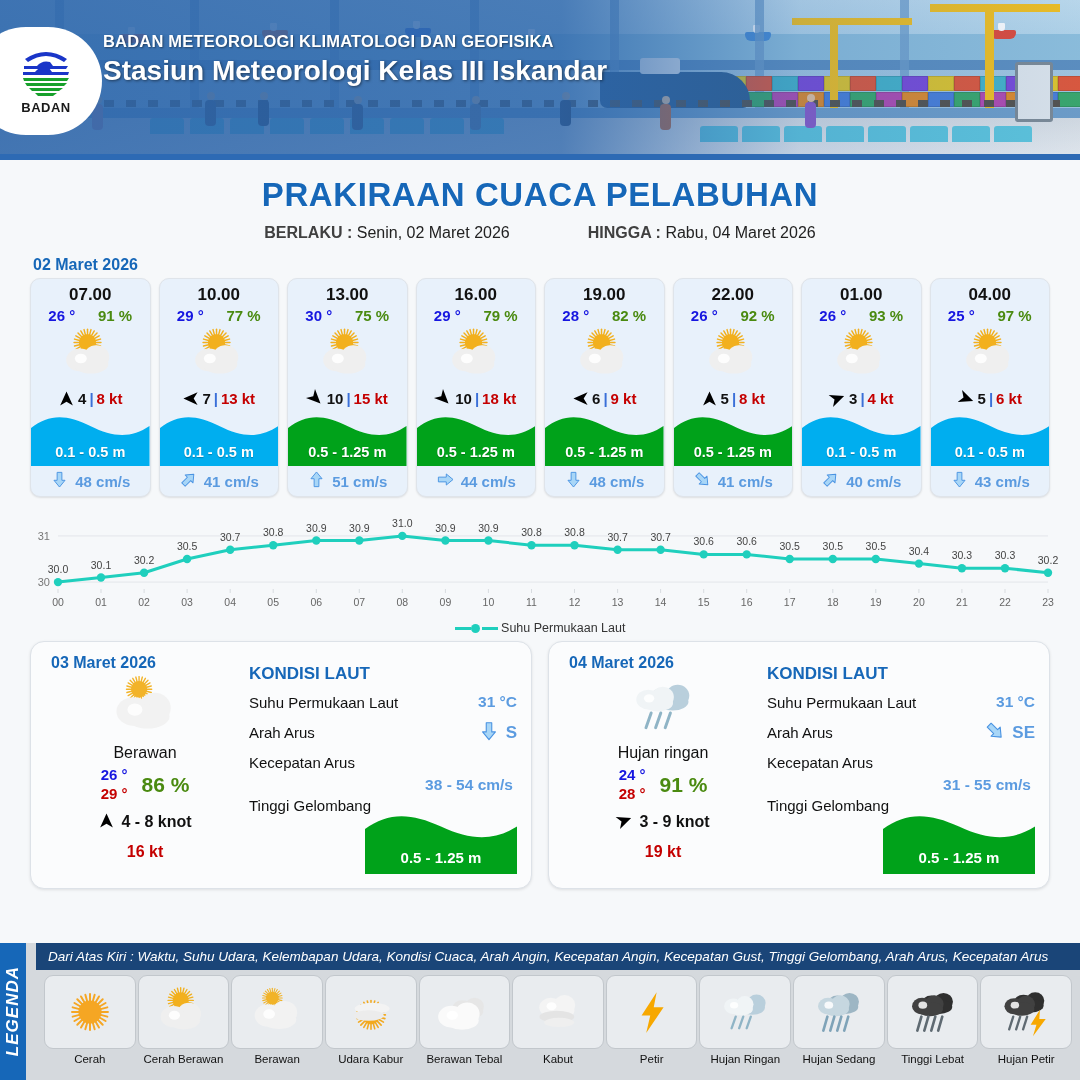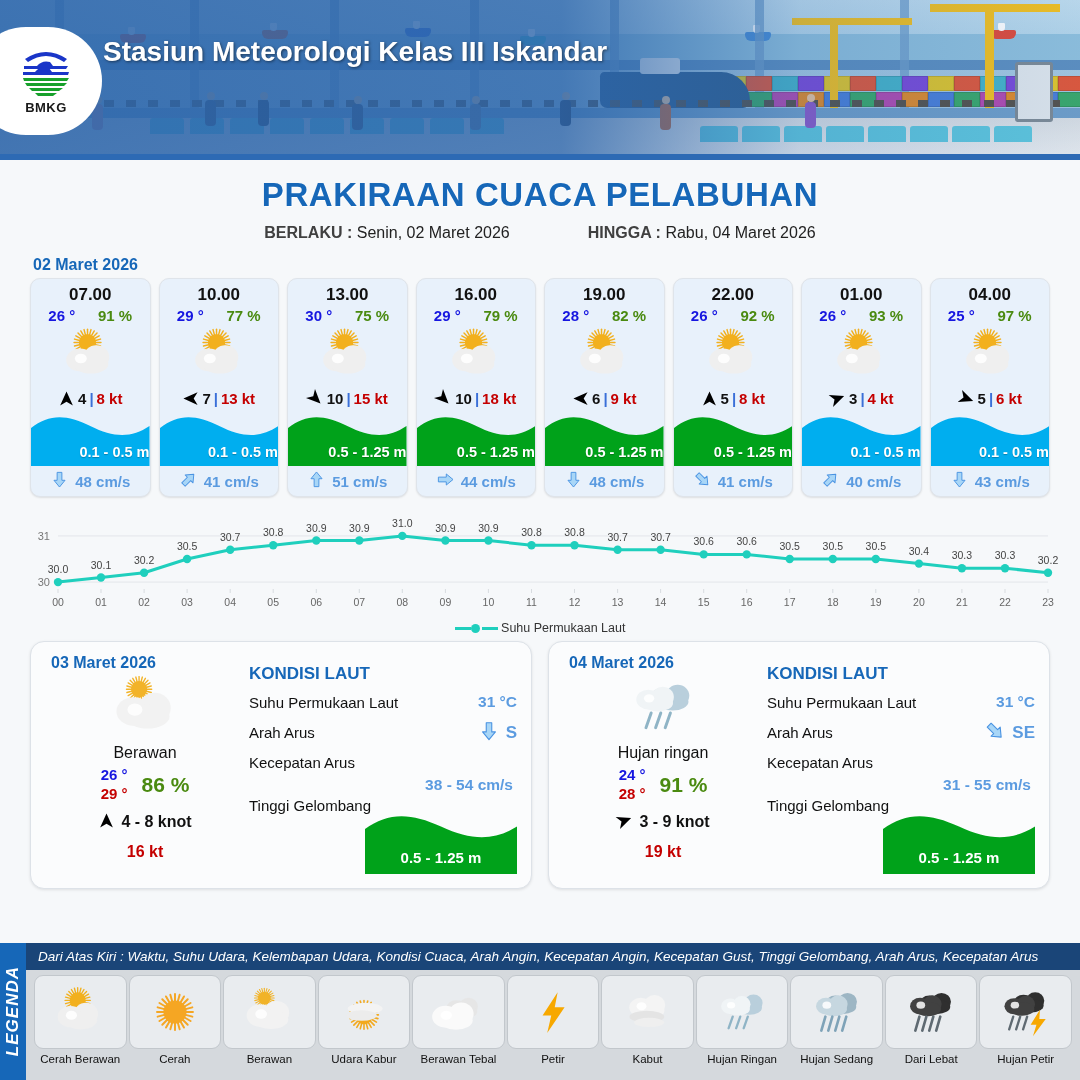--- a/index.html
+++ b/index.html
@@ -65,21 +65,21 @@
   .c-temp { font-size:15px; font-weight:bold; color:#1616e0; }
   .c-hum { font-size:15px; font-weight:bold; color:#4a8a10; }
   .c-icon { height:58px; display:flex; align-items:center; justify-content:center; }
   .c-wind { display:flex; align-items:center; justify-content:center; gap:3px; height:28px; }
   .warr { width:17px; height:17px; display:inline-block; }
   .c-wspd { font-size:15px; font-weight:bold; color:#111; }
   .c-sep { color:#3a6fd8; font-weight:bold; font-size:15px; }
   .c-gust { font-size:15px; font-weight:bold; color:#c40000; }
   .c-wave { position:relative; height:54px; }
   .c-wave svg { position:absolute; left:0; bottom:0; width:100%; height:54px; }
-  .c-wavetxt { position:absolute; left:0; right:0; bottom:6px; text-align:right;
+  .c-wavetxt { position:absolute; left:0; right:0; bottom:6px; text-align:center;
                color:#fff; font-size:14.5px; font-weight:bold; text-shadow:0 1px 1px rgba(0,0,0,.25); }
   .c-cur { display:flex; align-items:center; justify-content:center; gap:6px; height:30px; }
   .c-curtxt { font-size:15px; font-weight:bold; color:#5b9be0; }
 
   
   .chart { margin:10px 0 0 0; padding:0 18px; position:relative; height:120px; }
   .chart svg { display:block; }
   .chart-legend { text-align:center; font-size:12.5px; color:#333; margin-top:-6px; }
   .chart-legend .dot { display:inline-block; width:9px; height:9px; border-radius:50%;
                        background:#1fcfbd; vertical-align:middle; margin-right:2px; }
@@ -115,21 +115,21 @@
                 font-size:15px; font-weight:bold; }
   .dp-speedline { position:absolute; right:4px; font-size:15.5px; font-weight:bold; color:#5b9be0; }
 
   
   .legenda { position:absolute; left:0; bottom:0; width:1080px; height:137px;
              background:#d5d9dd; display:flex; }
   .legenda-tab { width:26px; background:#1667b8; color:#fff; font-style:italic; font-weight:bold;
                  font-size:17px; letter-spacing:1px; display:flex; align-items:center;
                  justify-content:center; }
   .legenda-tab span { writing-mode:vertical-rl; transform:rotate(180deg); }
-  .legenda-body { flex:1; }
+  .legenda-body { flex:1;margin-left:10px; }
   .legenda-head { background:#1a4578; color:#fff; font-style:italic; font-size:13.5px;
                   padding:6px 0 6px 12px; }
   .legenda-items { display:flex; padding:5px 8px 0 8px; gap:2px; }
   .litem { flex:1; text-align:center; }
   .libox { height:74px; background:#e9ecef; border:1px solid #c2c7cc; border-radius:9px;
            display:flex; align-items:center; justify-content:center; }
   .lilabel { font-size:11.5px; color:#111; margin-top:4px; }
 </style>
 </head>
 <body>
@@ -289,24 +289,25 @@
           <path d="M6 25 H18 Q24 18 32 21 L35 25 H52 L51 28 H6 Z"></path>
         </g>
         <g fill="#17a02b">
           <path d="M6 31 H52 L50 34 H7 Z"></path>
           <path d="M8 36 H50 L47 39 H10 Z"></path>
           <path d="M12 41 H46 L42 44 H15 Z"></path>
           <path d="M18 46 H40 L36 49 H21 Z"></path>
         </g>
       </svg>
     </div>
-    <div class="logo-txt">BMKG</div>
+    <div class="logo-txt">BADAN</div>
   </div>
 
   <div class="hdr-text">
+    <div class="hdr-l1">BADAN METEOROLOGI KLIMATOLOGI DAN GEOFISIKA</div>
     <div class="hdr-l2">Stasiun Meteorologi Kelas III Iskandar</div>
   </div>
 </div>
 
 <div class="title-wrap">
   <div class="t1">PRAKIRAAN CUACA PELABUHAN</div>
   <div class="t3row">
     <div>
       <b>BERLAKU :</b>
       <span>Senin, 02 Maret 2026</span>
@@ -1107,60 +1108,20 @@
 <div class="legenda">
   <div class="legenda-tab">
     <span>LEGENDA</span>
   </div>
   <div class="legenda-body">
     <div class="legenda-head">Dari Atas Kiri : Waktu, Suhu Udara, Kelembapan Udara, Kondisi Cuaca, Arah Angin, Kecepatan Angin, Kecepatan Gust, Tinggi Gelombang, Arah Arus, Kecepatan Arus</div>
     <div class="legenda-items" id="legenda-items">
         <div class="litem">
           <div class="libox">
             <svg width="58" height="58" viewBox="0 0 100 100">
-              <g transform="translate(-6,-10)">
-                <line x1="65.3" y1="40" x2="73.7" y2="40" stroke="#f2b01e" stroke-width="2.3800000000000003" stroke-linecap="round"></line>
-                <line x1="64.8468134896446" y1="43.44229329986353" x2="72.96059043047278" y2="45.6163732787247" stroke="#f2b01e" stroke-width="2.3800000000000003" stroke-linecap="round"></line>
-                <line x1="63.518137870333035" y1="46.65" x2="70.79275126212232" y2="50.85" stroke="#f2b01e" stroke-width="2.3800000000000003" stroke-linecap="round"></line>
-                <line x1="61.40452018978108" y1="49.40452018978108" x2="67.34421715174808" y2="55.34421715174808" stroke="#f2b01e" stroke-width="2.3800000000000003" stroke-linecap="round"></line>
-                <line x1="58.65" y1="51.518137870333035" x2="62.85" y2="58.79275126212232" stroke="#f2b01e" stroke-width="2.3800000000000003" stroke-linecap="round"></line>
-                <line x1="55.44229329986353" y1="52.8468134896446" x2="57.6163732787247" y2="60.96059043047278" stroke="#f2b01e" stroke-width="2.3800000000000003" stroke-linecap="round"></line>
-                <line x1="52" y1="53.3" x2="52" y2="61.7" stroke="#f2b01e" stroke-width="2.3800000000000003" stroke-linecap="round"></line>
-                <line x1="48.55770670013648" y1="52.8468134896446" x2="46.383626721275306" y2="60.96059043047278" stroke="#f2b01e" stroke-width="2.3800000000000003" stroke-linecap="round"></line>
-                <line x1="45.35" y1="51.518137870333035" x2="41.150000000000006" y2="58.79275126212232" stroke="#f2b01e" stroke-width="2.3800000000000003" stroke-linecap="round"></line>
-                <line x1="42.59547981021892" y1="49.40452018978108" x2="36.65578284825192" y2="55.34421715174808" stroke="#f2b01e" stroke-width="2.3800000000000003" stroke-linecap="round"></line>
-                <line x1="40.481862129666965" y1="46.65" x2="33.20724873787768" y2="50.85" stroke="#f2b01e" stroke-width="2.3800000000000003" stroke-linecap="round"></line>
-                <line x1="39.1531865103554" y1="43.44229329986353" x2="31.03940956952722" y2="45.61637327872471" stroke="#f2b01e" stroke-width="2.3800000000000003" stroke-linecap="round"></line>
-                <line x1="38.7" y1="40" x2="30.3" y2="40" stroke="#f2b01e" stroke-width="2.3800000000000003" stroke-linecap="round"></line>
-                <line x1="39.1531865103554" y1="36.55770670013647" x2="31.03940956952722" y2="34.3836267212753" stroke="#f2b01e" stroke-width="2.3800000000000003" stroke-linecap="round"></line>
-                <line x1="40.481862129666965" y1="33.35" x2="33.20724873787768" y2="29.150000000000006" stroke="#f2b01e" stroke-width="2.3800000000000003" stroke-linecap="round"></line>
-                <line x1="42.59547981021891" y1="30.595479810218926" x2="36.65578284825191" y2="24.655782848251924" stroke="#f2b01e" stroke-width="2.3800000000000003" stroke-linecap="round"></line>
-                <line x1="45.349999999999994" y1="28.481862129666972" x2="41.14999999999999" y2="21.207248737877688" stroke="#f2b01e" stroke-width="2.3800000000000003" stroke-linecap="round"></line>
-                <line x1="48.55770670013648" y1="27.153186510355393" x2="46.383626721275306" y2="19.03940956952722" stroke="#f2b01e" stroke-width="2.3800000000000003" stroke-linecap="round"></line>
-                <line x1="52" y1="26.700000000000003" x2="51.99999999999999" y2="18.3" stroke="#f2b01e" stroke-width="2.3800000000000003" stroke-linecap="round"></line>
-                <line x1="55.44229329986352" y1="27.15318651035539" x2="57.616373278724694" y2="19.039409569527216" stroke="#f2b01e" stroke-width="2.3800000000000003" stroke-linecap="round"></line>
-                <line x1="58.65" y1="28.481862129666965" x2="62.85" y2="21.20724873787768" stroke="#f2b01e" stroke-width="2.3800000000000003" stroke-linecap="round"></line>
-                <line x1="61.40452018978108" y1="30.59547981021892" x2="67.34421715174808" y2="24.655782848251917" stroke="#f2b01e" stroke-width="2.3800000000000003" stroke-linecap="round"></line>
-                <line x1="63.51813787033303" y1="33.349999999999994" x2="70.79275126212231" y2="29.14999999999999" stroke="#f2b01e" stroke-width="2.3800000000000003" stroke-linecap="round"></line>
-                <line x1="64.8468134896446" y1="36.557706700136464" x2="72.96059043047278" y2="34.383626721275284" stroke="#f2b01e" stroke-width="2.3800000000000003" stroke-linecap="round"></line>
-                <circle cx="52" cy="40" r="14" fill="#f2b01e"></circle>
-              </g>
-              <g>
-                <ellipse cx="33.72" cy="58" rx="22.2" ry="18.352" fill="#efefef"></ellipse>
-   <ellipse cx="60.36" cy="53.412" rx="20.720000000000002" ry="19.2696" fill="#efefef"></ellipse>
-   <ellipse cx="51.48" cy="64.42320000000001" rx="28.12" ry="15.599200000000002" fill="#efefef"></ellipse>
-   <ellipse cx="35.2" cy="55.706" rx="9.620000000000001" ry="7.799600000000001" fill="#ffffff" opacity=".85"></ellipse>
-              </g>
-            </svg>
-          </div>
-               <div class="lilabel">Cerah Berawan</div>
-        </div>
-        <div class="litem">
-          <div class="libox">
-            <svg width="58" height="58" viewBox="0 0 100 100">
               <line x1="69" y1="50" x2="81" y2="50" stroke="#f5a623" stroke-width="3.4000000000000004" stroke-linecap="round"></line>
               <line x1="68.3525906994923" y1="54.91756185694789" x2="79.94370061496112" y2="58.023390398178144" stroke="#f5a623" stroke-width="3.4000000000000004" stroke-linecap="round"></line>
               <line x1="66.45448267190433" y1="59.5" x2="76.84678751731761" y2="65.5" stroke="#f5a623" stroke-width="3.4000000000000004" stroke-linecap="round"></line>
               <line x1="63.435028842544405" y1="63.4350288425444" x2="71.92031021678298" y2="71.92031021678298" stroke="#f5a623" stroke-width="3.4000000000000004" stroke-linecap="round"></line>
               <line x1="59.5" y1="66.45448267190433" x2="65.5" y2="76.8467875173176" stroke="#f5a623" stroke-width="3.4000000000000004" stroke-linecap="round"></line>
               <line x1="54.91756185694789" y1="68.3525906994923" x2="58.023390398178144" y2="79.94370061496112" stroke="#f5a623" stroke-width="3.4000000000000004" stroke-linecap="round"></line>
               <line x1="50" y1="69" x2="50" y2="81" stroke="#f5a623" stroke-width="3.4000000000000004" stroke-linecap="round"></line>
               <line x1="45.08243814305211" y1="68.3525906994923" x2="41.97660960182186" y2="79.94370061496112" stroke="#f5a623" stroke-width="3.4000000000000004" stroke-linecap="round"></line>
               <line x1="40.5" y1="66.45448267190433" x2="34.50000000000001" y2="76.84678751731761" stroke="#f5a623" stroke-width="3.4000000000000004" stroke-linecap="round"></line>
               <line x1="36.5649711574556" y1="63.435028842544405" x2="28.079689783217027" y2="71.92031021678298" stroke="#f5a623" stroke-width="3.4000000000000004" stroke-linecap="round"></line>
@@ -1175,20 +1136,60 @@
               <line x1="50" y1="31" x2="49.99999999999999" y2="19" stroke="#f5a623" stroke-width="3.4000000000000004" stroke-linecap="round"></line>
               <line x1="54.917561856947884" y1="31.6474093005077" x2="58.02339039817813" y2="20.056299385038876" stroke="#f5a623" stroke-width="3.4000000000000004" stroke-linecap="round"></line>
               <line x1="59.5" y1="33.54551732809567" x2="65.5" y2="23.153212482682402" stroke="#f5a623" stroke-width="3.4000000000000004" stroke-linecap="round"></line>
               <line x1="63.4350288425444" y1="36.564971157455595" x2="71.92031021678297" y2="28.07968978321702" stroke="#f5a623" stroke-width="3.4000000000000004" stroke-linecap="round"></line>
               <line x1="66.45448267190433" y1="40.49999999999999" x2="76.8467875173176" y2="34.499999999999986" stroke="#f5a623" stroke-width="3.4000000000000004" stroke-linecap="round"></line>
               <line x1="68.3525906994923" y1="45.08243814305209" x2="79.94370061496112" y2="41.976609601821835" stroke="#f5a623" stroke-width="3.4000000000000004" stroke-linecap="round"></line>
               <circle cx="50" cy="50" r="20" fill="#f5a623"></circle>
             </svg>
           </div>
                <div class="lilabel">Cerah</div>
+        </div>
+        <div class="litem">
+          <div class="libox">
+            <svg width="58" height="58" viewBox="0 0 100 100">
+              <g transform="translate(-6,-10)">
+                <line x1="65.3" y1="40" x2="73.7" y2="40" stroke="#f2b01e" stroke-width="2.3800000000000003" stroke-linecap="round"></line>
+                <line x1="64.8468134896446" y1="43.44229329986353" x2="72.96059043047278" y2="45.6163732787247" stroke="#f2b01e" stroke-width="2.3800000000000003" stroke-linecap="round"></line>
+                <line x1="63.518137870333035" y1="46.65" x2="70.79275126212232" y2="50.85" stroke="#f2b01e" stroke-width="2.3800000000000003" stroke-linecap="round"></line>
+                <line x1="61.40452018978108" y1="49.40452018978108" x2="67.34421715174808" y2="55.34421715174808" stroke="#f2b01e" stroke-width="2.3800000000000003" stroke-linecap="round"></line>
+                <line x1="58.65" y1="51.518137870333035" x2="62.85" y2="58.79275126212232" stroke="#f2b01e" stroke-width="2.3800000000000003" stroke-linecap="round"></line>
+                <line x1="55.44229329986353" y1="52.8468134896446" x2="57.6163732787247" y2="60.96059043047278" stroke="#f2b01e" stroke-width="2.3800000000000003" stroke-linecap="round"></line>
+                <line x1="52" y1="53.3" x2="52" y2="61.7" stroke="#f2b01e" stroke-width="2.3800000000000003" stroke-linecap="round"></line>
+                <line x1="48.55770670013648" y1="52.8468134896446" x2="46.383626721275306" y2="60.96059043047278" stroke="#f2b01e" stroke-width="2.3800000000000003" stroke-linecap="round"></line>
+                <line x1="45.35" y1="51.518137870333035" x2="41.150000000000006" y2="58.79275126212232" stroke="#f2b01e" stroke-width="2.3800000000000003" stroke-linecap="round"></line>
+                <line x1="42.59547981021892" y1="49.40452018978108" x2="36.65578284825192" y2="55.34421715174808" stroke="#f2b01e" stroke-width="2.3800000000000003" stroke-linecap="round"></line>
+                <line x1="40.481862129666965" y1="46.65" x2="33.20724873787768" y2="50.85" stroke="#f2b01e" stroke-width="2.3800000000000003" stroke-linecap="round"></line>
+                <line x1="39.1531865103554" y1="43.44229329986353" x2="31.03940956952722" y2="45.61637327872471" stroke="#f2b01e" stroke-width="2.3800000000000003" stroke-linecap="round"></line>
+                <line x1="38.7" y1="40" x2="30.3" y2="40" stroke="#f2b01e" stroke-width="2.3800000000000003" stroke-linecap="round"></line>
+                <line x1="39.1531865103554" y1="36.55770670013647" x2="31.03940956952722" y2="34.3836267212753" stroke="#f2b01e" stroke-width="2.3800000000000003" stroke-linecap="round"></line>
+                <line x1="40.481862129666965" y1="33.35" x2="33.20724873787768" y2="29.150000000000006" stroke="#f2b01e" stroke-width="2.3800000000000003" stroke-linecap="round"></line>
+                <line x1="42.59547981021891" y1="30.595479810218926" x2="36.65578284825191" y2="24.655782848251924" stroke="#f2b01e" stroke-width="2.3800000000000003" stroke-linecap="round"></line>
+                <line x1="45.349999999999994" y1="28.481862129666972" x2="41.14999999999999" y2="21.207248737877688" stroke="#f2b01e" stroke-width="2.3800000000000003" stroke-linecap="round"></line>
+                <line x1="48.55770670013648" y1="27.153186510355393" x2="46.383626721275306" y2="19.03940956952722" stroke="#f2b01e" stroke-width="2.3800000000000003" stroke-linecap="round"></line>
+                <line x1="52" y1="26.700000000000003" x2="51.99999999999999" y2="18.3" stroke="#f2b01e" stroke-width="2.3800000000000003" stroke-linecap="round"></line>
+                <line x1="55.44229329986352" y1="27.15318651035539" x2="57.616373278724694" y2="19.039409569527216" stroke="#f2b01e" stroke-width="2.3800000000000003" stroke-linecap="round"></line>
+                <line x1="58.65" y1="28.481862129666965" x2="62.85" y2="21.20724873787768" stroke="#f2b01e" stroke-width="2.3800000000000003" stroke-linecap="round"></line>
+                <line x1="61.40452018978108" y1="30.59547981021892" x2="67.34421715174808" y2="24.655782848251917" stroke="#f2b01e" stroke-width="2.3800000000000003" stroke-linecap="round"></line>
+                <line x1="63.51813787033303" y1="33.349999999999994" x2="70.79275126212231" y2="29.14999999999999" stroke="#f2b01e" stroke-width="2.3800000000000003" stroke-linecap="round"></line>
+                <line x1="64.8468134896446" y1="36.557706700136464" x2="72.96059043047278" y2="34.383626721275284" stroke="#f2b01e" stroke-width="2.3800000000000003" stroke-linecap="round"></line>
+                <circle cx="52" cy="40" r="14" fill="#f2b01e"></circle>
+              </g>
+              <g>
+                <ellipse cx="33.72" cy="58" rx="22.2" ry="18.352" fill="#efefef"></ellipse>
+   <ellipse cx="60.36" cy="53.412" rx="20.720000000000002" ry="19.2696" fill="#efefef"></ellipse>
+   <ellipse cx="51.48" cy="64.42320000000001" rx="28.12" ry="15.599200000000002" fill="#efefef"></ellipse>
+   <ellipse cx="35.2" cy="55.706" rx="9.620000000000001" ry="7.799600000000001" fill="#ffffff" opacity=".85"></ellipse>
+              </g>
+            </svg>
+          </div>
+               <div class="lilabel">Cerah Berawan</div>
         </div>
         <div class="litem">
           <div class="libox">
             <svg width="58" height="58" viewBox="0 0 100 100">
               <g transform="translate(-4,-12)" opacity=".95">
                 <line x1="56.45" y1="38" x2="63.05" y2="38" stroke="#f2b01e" stroke-width="1.87" stroke-linecap="round"></line>
                 <line x1="56.093924884720764" y1="40.70465902132134" x2="62.469035338228615" y2="42.41286471899798" stroke="#f2b01e" stroke-width="1.87" stroke-linecap="round"></line>
                 <line x1="55.04996546954739" y1="43.225" x2="60.76573313452468" y2="46.525" stroke="#f2b01e" stroke-width="1.87" stroke-linecap="round"></line>
                 <line x1="53.38926586339942" y1="45.38926586339942" x2="58.056170619230635" y2="50.056170619230635" stroke="#f2b01e" stroke-width="1.87" stroke-linecap="round"></line>
                 <line x1="51.225" y1="47.04996546954738" x2="54.525000000000006" y2="52.76573313452468" stroke="#f2b01e" stroke-width="1.87" stroke-linecap="round"></line>
@@ -1274,39 +1275,39 @@
    <ellipse cx="46.52" cy="64.5968" rx="28.88" ry="16.0208" fill="#fafafa"></ellipse>
    <ellipse cx="29.799999999999997" cy="55.644" rx="9.88" ry="8.0104" fill="#ffffff" opacity=".85"></ellipse>
               </g>
             </svg>
           </div>
                <div class="lilabel">Berawan Tebal</div>
         </div>
         <div class="litem">
           <div class="libox">
             <svg width="58" height="58" viewBox="0 0 100 100">
-              <path d="M58 16 L32 56 L47 56 L40 86 L70 42 L53 42 Z" fill="#f7a800"></path>
-            </svg>
-          </div>
-               <div class="lilabel">Petir</div>
-        </div>
-        <div class="litem">
-          <div class="libox">
-            <svg width="58" height="58" viewBox="0 0 100 100">
               <g>
                 <ellipse cx="37.480000000000004" cy="42" rx="19.8" ry="16.368000000000002" fill="#f4f4f4"></ellipse>
    <ellipse cx="61.24" cy="37.908" rx="18.48" ry="17.1864" fill="#f4f4f4"></ellipse>
    <ellipse cx="53.32" cy="47.7288" rx="25.080000000000002" ry="13.9128" fill="#f4f4f4"></ellipse>
    <ellipse cx="38.8" cy="39.954" rx="8.58" ry="6.9564" fill="#ffffff" opacity=".85"></ellipse>
               </g>
               <ellipse cx="48" cy="58" rx="30" ry="10" fill="#e4e4e4"></ellipse>
               <ellipse cx="52" cy="68" rx="26" ry="8" fill="#efefef"></ellipse>
             </svg>
           </div>
                <div class="lilabel">Kabut</div>
+        </div>
+        <div class="litem">
+          <div class="libox">
+            <svg width="58" height="58" viewBox="0 0 100 100">
+              <path d="M58 16 L32 56 L47 56 L40 86 L70 42 L53 42 Z" fill="#f7a800"></path>
+            </svg>
+          </div>
+               <div class="lilabel">Petir</div>
         </div>
         <div class="litem">
           <div class="libox">
             <svg width="58" height="58" viewBox="0 0 100 100">
               <g>
                 <ellipse cx="49.68" cy="38" rx="16.8" ry="13.888" fill="#b9cfdc"></ellipse>
    <ellipse cx="69.84" cy="34.528" rx="15.680000000000001" ry="14.5824" fill="#b9cfdc"></ellipse>
    <ellipse cx="63.12" cy="42.8608" rx="21.28" ry="11.8048" fill="#b9cfdc"></ellipse>
    <ellipse cx="50.8" cy="36.264" rx="7.28" ry="5.9024" fill="#ffffff" opacity=".85"></ellipse>
               </g>
@@ -1366,21 +1367,21 @@
    <ellipse cx="32.4" cy="38.202" rx="7.54" ry="6.113200000000001" fill="#ffffff" opacity=".85"></ellipse>
               </g>
               <g stroke="#5f6a72" stroke-width="4.5" stroke-linecap="round">
              <line x1="30" y1="58" x2="23" y2="82"></line>
                 <line x1="42" y1="58" x2="35" y2="82"></line>
              <line x1="54" y1="58" x2="47" y2="82"></line>
                 <line x1="66" y1="58" x2="59" y2="82"></line>
               </g>
             </svg>
           </div>
-               <div class="lilabel">Dari Lebat</div>
+               <div class="lilabel">Tinggi Lebat</div>
         </div>
         <div class="litem">
           <div class="libox">
             <svg width="58" height="58" viewBox="0 0 100 100">
               <g>
                 <ellipse cx="45.68" cy="34" rx="16.8" ry="13.888" fill="#2f2f2f"></ellipse>
    <ellipse cx="65.84" cy="30.528" rx="15.680000000000001" ry="14.5824" fill="#2f2f2f"></ellipse>
    <ellipse cx="59.12" cy="38.8608" rx="21.28" ry="11.8048" fill="#2f2f2f"></ellipse>
    <ellipse cx="46.8" cy="32.264" rx="7.28" ry="5.9024" fill="#ffffff" opacity=".85"></ellipse>
               </g>

